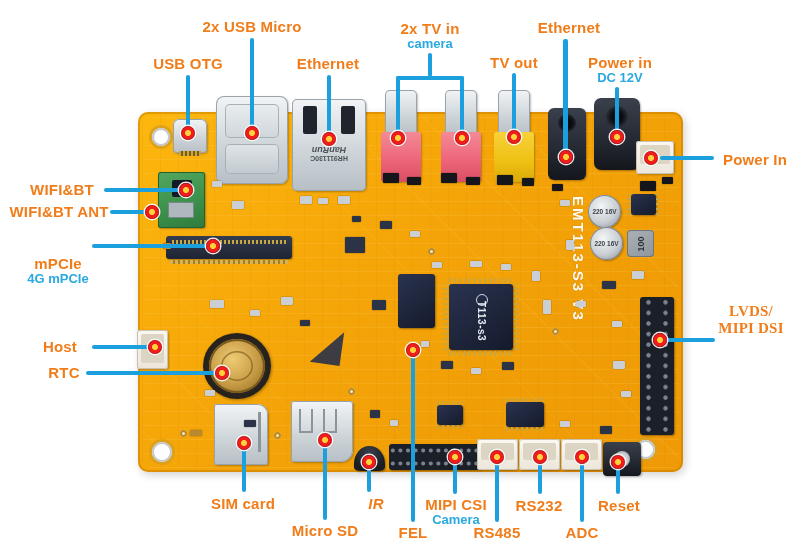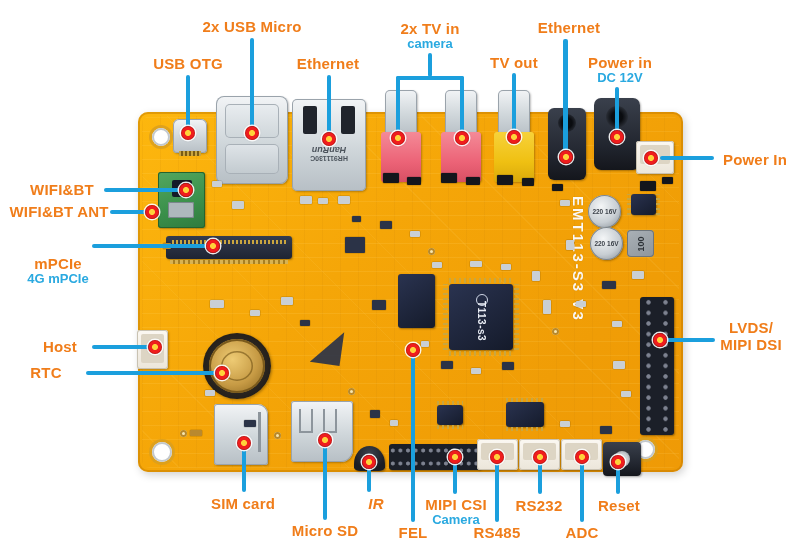--- a/index.html
+++ b/index.html
@@ -311,26 +311,26 @@
         <div class="lab-p">mPCIe</div>
         <div class="lab-s">4G mPCIe</div>
       </div>
       <div class="lead" style="left: 92px; top: 345px; width: 59px; height: 4px; background: rgb(27, 159, 221);"></div>
       <div class="marker" style="left: 148px; top: 340px;"></div>
       <div class="ann" style="left: 60px; top: 346px;">
         <div class="lab-p">Host</div>
       </div>
       <div class="lead" style="left: 86px; top: 371px; width: 132px; height: 4px; background: rgb(27, 159, 221);"></div>
       <div class="marker" style="left: 215px; top: 366px;"></div>
-      <div class="ann" style="left: 46px; top: 372px;">
+      <div class="ann" style="left: 64px; top: 372px;">
         <div class="lab-p">RTC</div>
       </div>
       <div class="lead" style="left: 665px; top: 338px; width: 50px; height: 4px; background: rgb(27, 159, 221);"></div>
       <div class="marker" style="left: 653px; top: 333px;"></div>
-      <div class="ann" style="left: 751px; top: 336px;">
+      <div class="ann" style="left: 751px; top: 320px; font-family: Liberation Serif, serif;">
         <div class="lab-p">LVDS/</div>
         <div class="lab-p">MIPI DSI</div>
       </div>
       <div class="lead" style="left: 242px; top: 448px; width: 4px; height: 44px; background: rgb(27, 159, 221);"></div>
       <div class="marker" style="left: 237px; top: 436px;"></div>
       <div class="ann" style="left: 243px; top: 503px;">
         <div class="lab-p">SIM card</div>
       </div>
       <div class="lead" style="left: 323px; top: 444px; width: 4px; height: 76px; background: rgb(27, 159, 221);"></div>
       <div class="marker" style="left: 318px; top: 433px;"></div>

